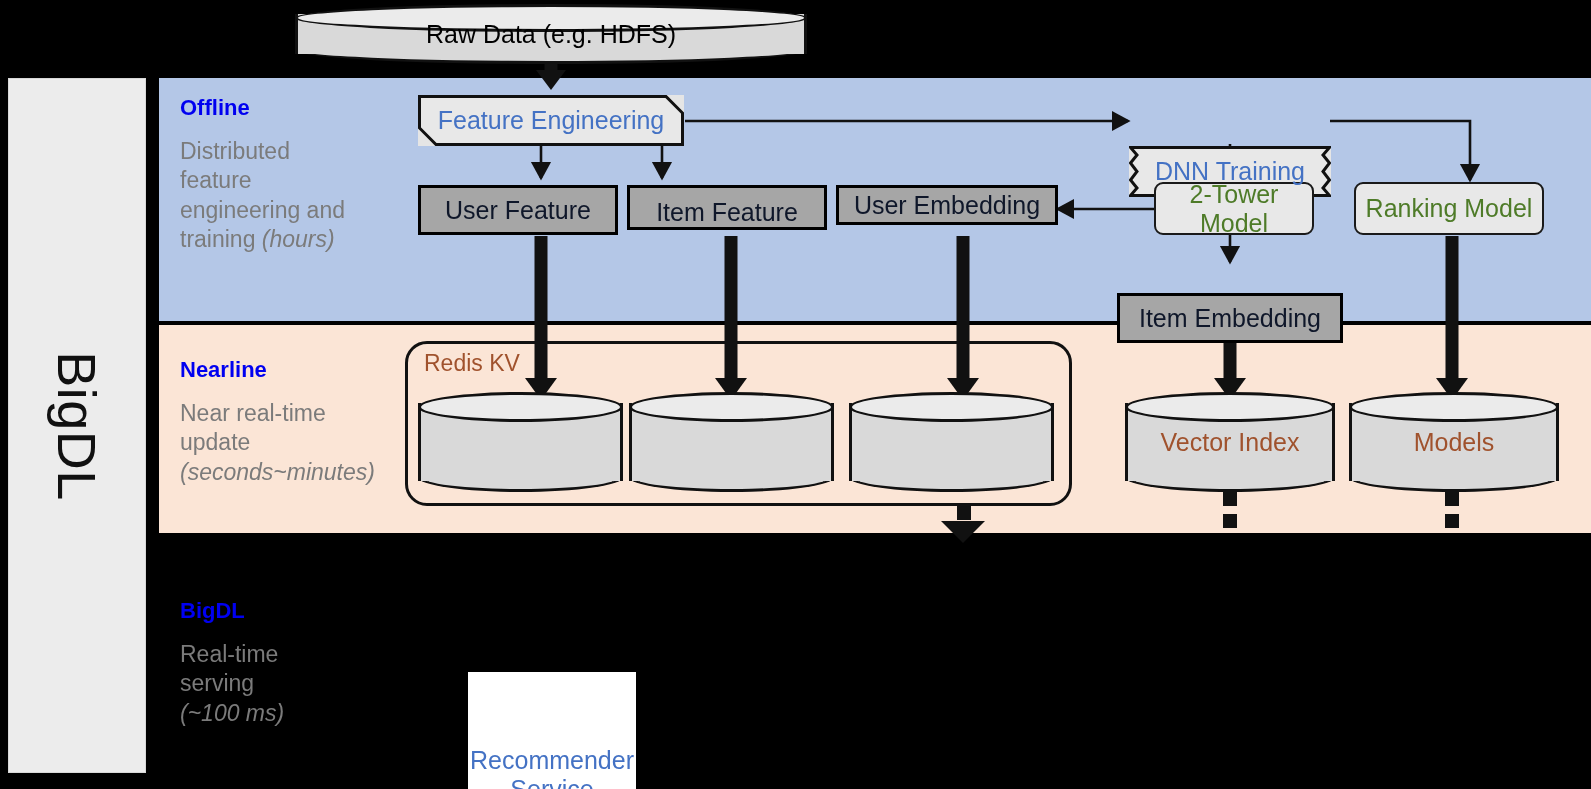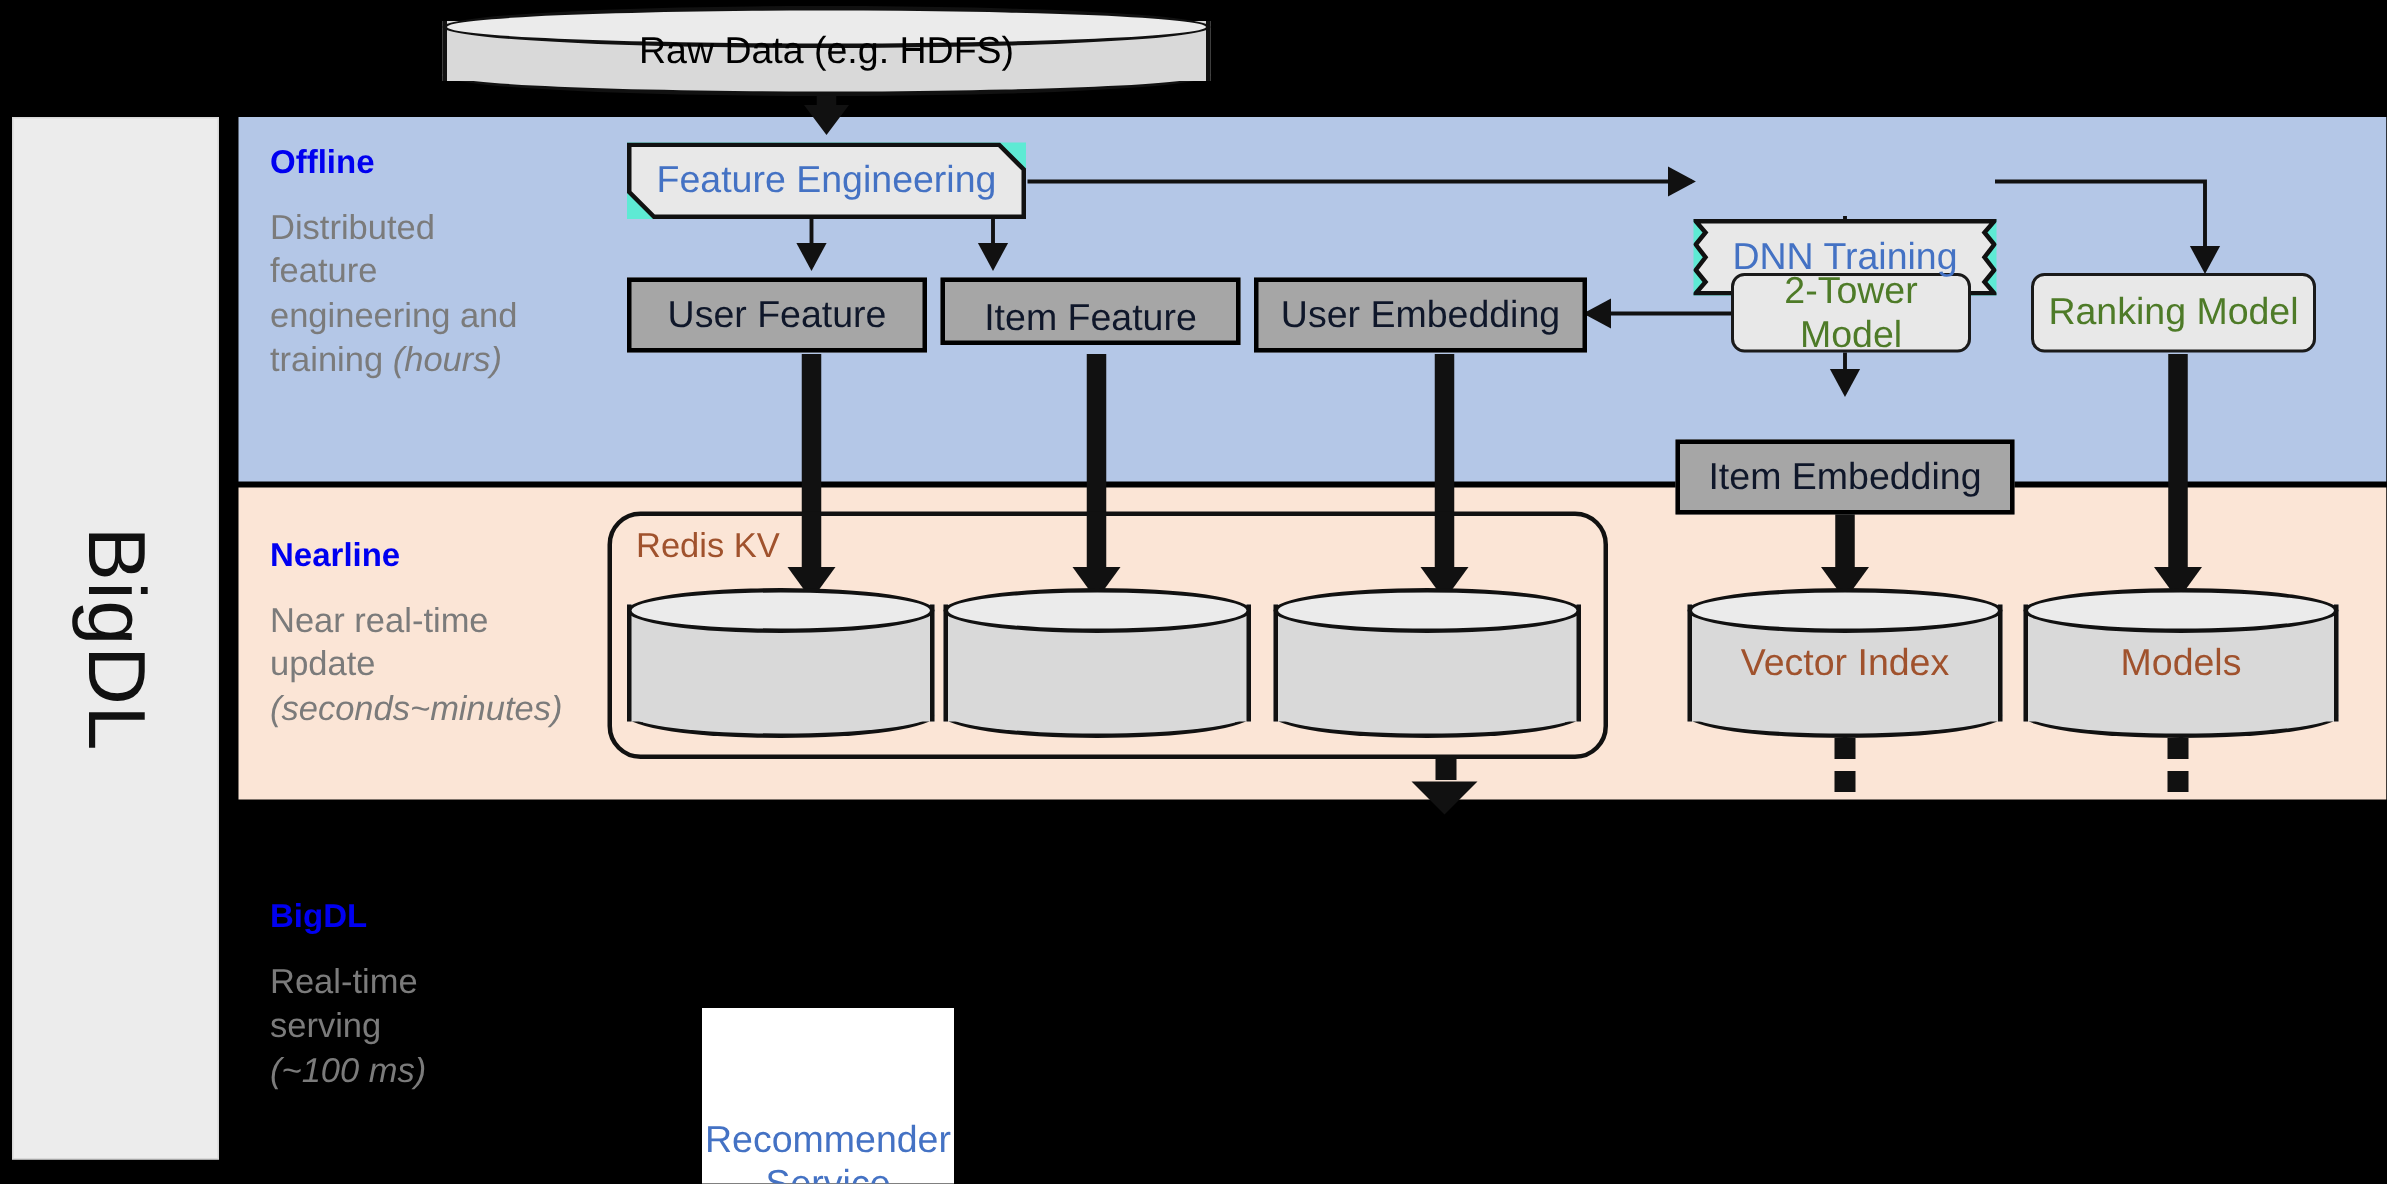--- a/index.html
+++ b/index.html
@@ -23,21 +23,21 @@
   #panel-nearline{left:159px;top:325px;width:1432px;height:208px;background:#fbe5d6;}
   #panel-online{left:159px;top:537px;width:1432px;height:252px;background:#000;}
 
   .sec-title{font-size:22px;color:#0000f0;font-weight:600;}
   .sec-sub{font-size:23px;color:#7b7b7b;line-height:1.28;}
   .sec-sub i{font-style:italic;}
 
   
   .gray-box{background:#a6a6a6;border:3px solid #000;color:#0f172a;font-size:25px;}
   .card{background:#e8e8e8;border:2.5px solid #1a1a1a;border-radius:9px;font-size:25px;}
-  .tab{background:#5eead4;border:none;font-size:25px;position:relative;}
+  .tab{background:#e5e5e5;border:none;font-size:25px;position:relative;}
   .tab .tabsvg{position:absolute;inset:0;}
 
   .blue-t{color:#4472c4;}
   .green-t{color:#4e7b28;}
   .brown-t{color:#a0522d;}
 
   
   .cyl{position:absolute;}
   .cyl .body{position:absolute;left:0;right:0;top:11px;bottom:11px;background:#d9d9d9;
              border-left:3px solid #111;border-right:3px solid #111;}
@@ -173,21 +173,21 @@
     </svg>
     <span class="blue-t" style="position:relative;z-index:2;">DNN Training</span>
   </div>
 
   <div class="abs ctr gray-box" style="left:418px;top:185px;width:200px;height:50px;">
     <span>User Feature</span>
   </div>
   <div class="abs ctr gray-box" style="left:627px;top:185px;width:200px;height:45px;align-items:flex-end;">
     <span>Item Feature</span>
   </div>
-  <div class="abs ctr gray-box" style="left:836px;top:185px;width:222px;height:50px;">
+  <div class="abs ctr gray-box" style="left:836px;top:185px;width:222px;height:40px;">
     <span>User Embedding</span>
   </div>
   <div class="abs ctr gray-box" style="left:1117px;top:262px;width:226px;height:50px;margin-top:31px;">
     <span>Item Embedding</span>
   </div>
 
   <div class="abs ctr card" style="left:1154px;top:182px;width:160px;height:53px;">
     <span class="green-t">2-Tower Model</span>
   </div>
   <div class="abs ctr card" style="left:1354px;top:182px;width:190px;height:53px;">

